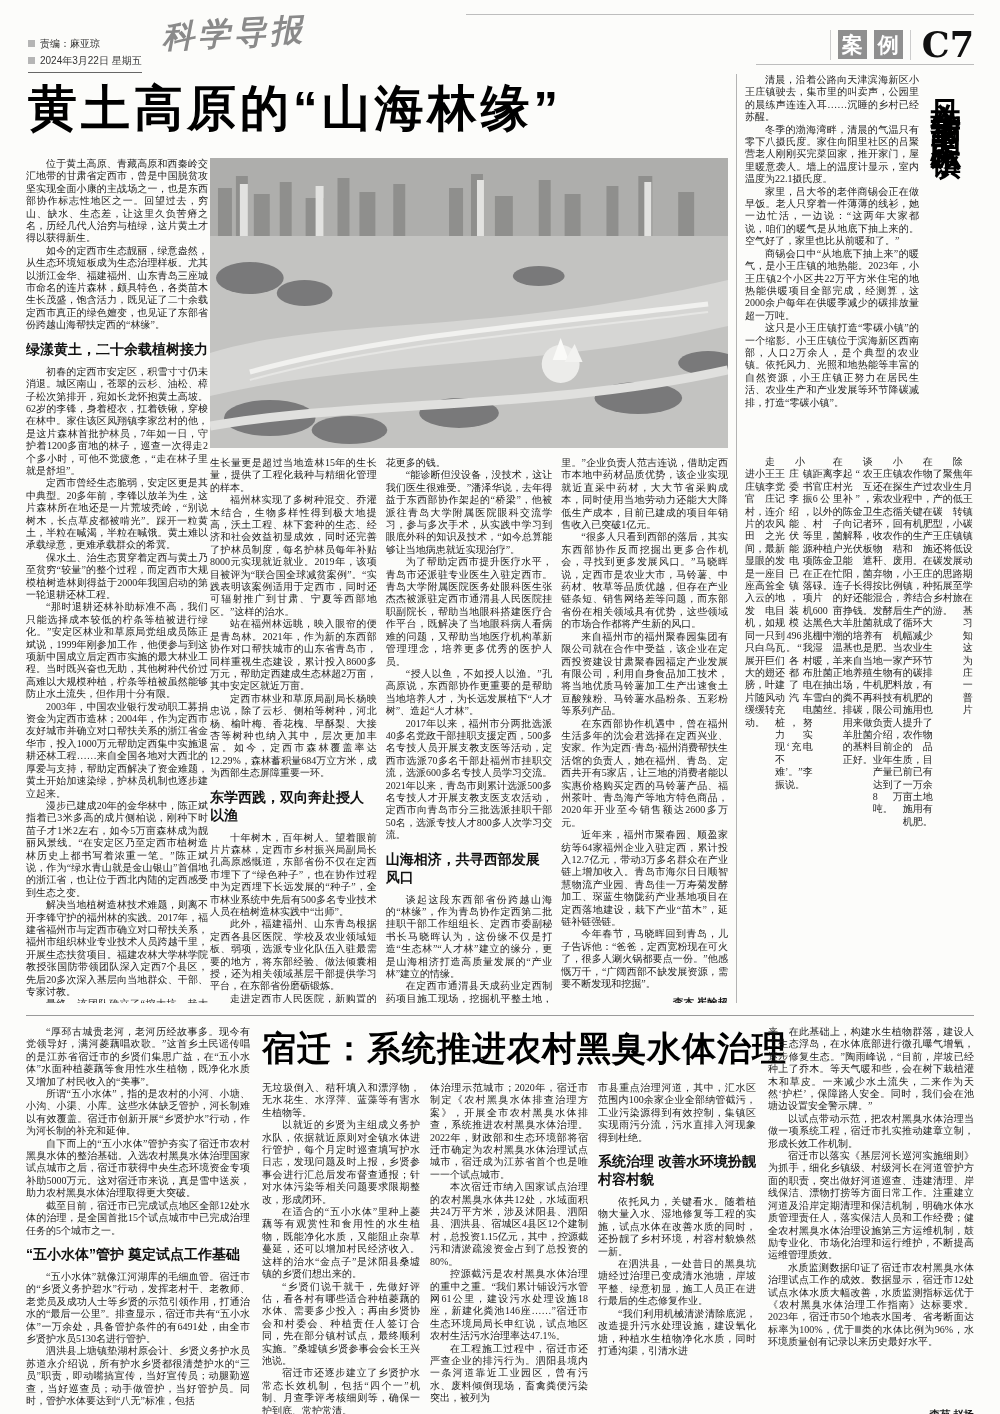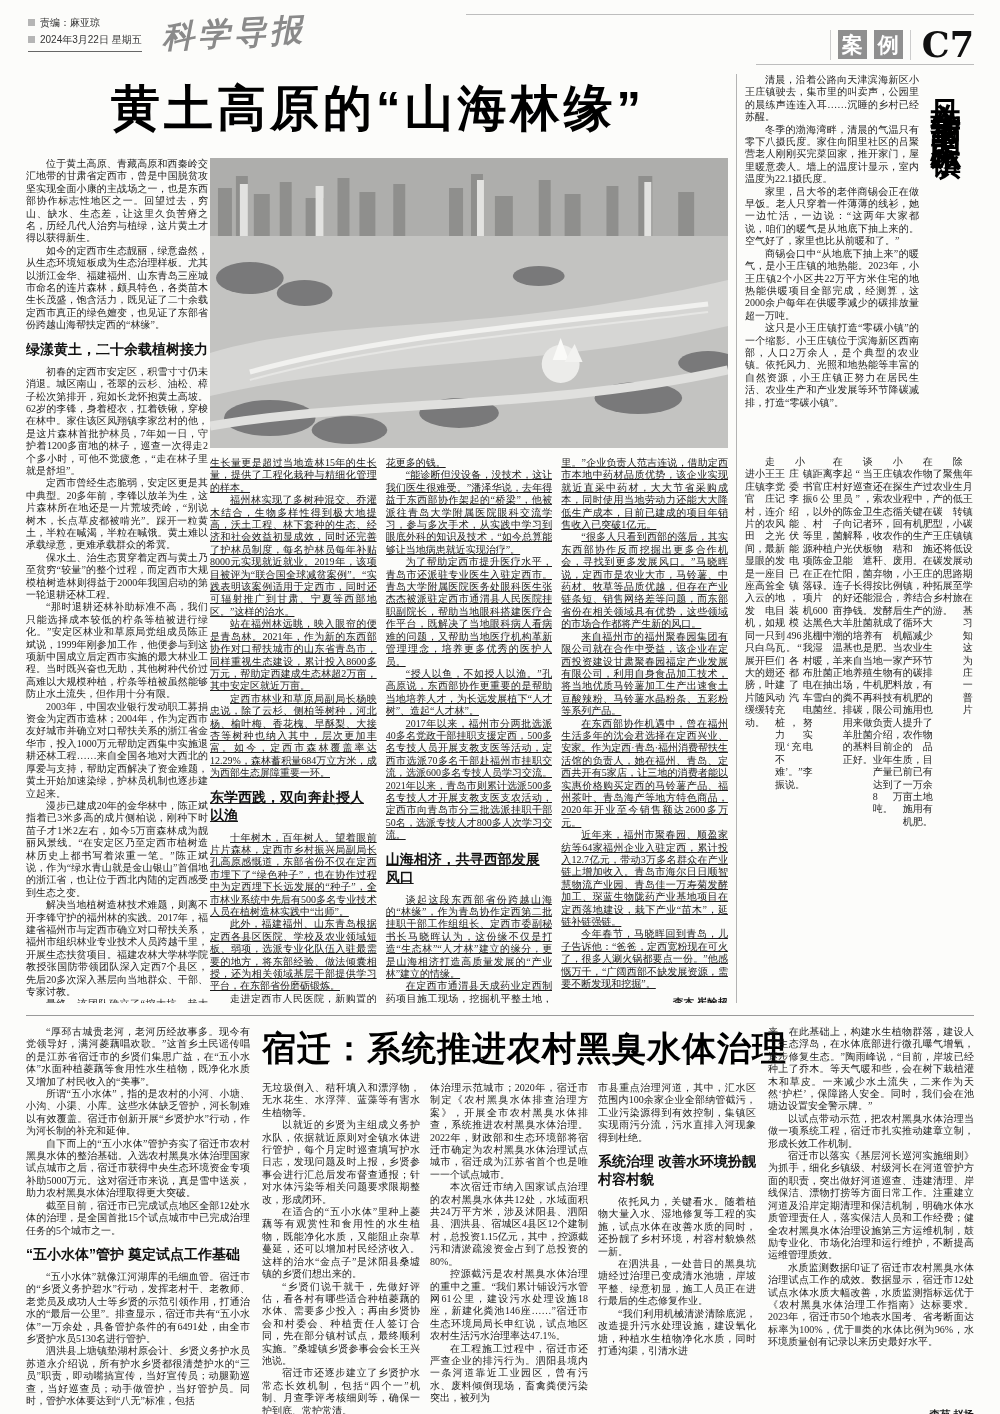--- a/index.html
+++ b/index.html
@@ -1,40 +1,40 @@
 <!DOCTYPE html>
 <html><head>
 <meta charset="utf-8">
 <style>
   html,body { margin:0; padding:0; background:#e8e8e4; }
   .page { position:relative; width:1000px; height:1414px; margin:0 auto; background:#fcfcfa;
           box-sizing:border-box; padding:12px 26px 8px; overflow:hidden;
           font-family:"Liberation Serif", serif; color:#1c1c1c; }
   
   .hdr { position:relative; height:58px; }
-  .mast-left { position:absolute; left:2px; top:2px; font-size:10px; color:#333; line-height:1.7;
+  .mast-left { position:absolute; left:2px; top:23px; font-size:10px; color:#333; line-height:1.7;
                border-bottom:1px solid #666; padding-bottom:3px; font-family:"Liberation Sans",sans-serif; }
   .sq { display:inline-block; width:7px; height:7px; background:#b5b5b5; margin-right:5px; }
   .logo { position:absolute; left:136px; top:0px; font-family:"DejaVu Serif",serif; font-style:italic;
           font-weight:bold; font-size:32px; color:#8a8a8a; letter-spacing:4px; transform:rotate(-3deg); }
   .hdr-right { position:absolute; right:0; top:12px; display:flex; align-items:center; gap:7px; }
   .badge-char { width:29px; height:29px; background:#8f8f8f; color:#fff; font-family:"Liberation Sans",sans-serif;
                 font-weight:bold; font-size:21px; display:flex; align-items:center; justify-content:center; }
   .vsep { width:1px; height:30px; background:#ccc; }
   .pgnum { font-family:"DejaVu Serif",serif; font-weight:bold; font-size:35px; color:#111; margin-left:4px; }
   .hl-a { position:absolute; top:2px; left:440px; right:0; border-top:1px solid #bdbdbd; }
   .hl-b { position:absolute; top:52px; right:0; width:218px; border-top:1px solid #bdbdbd; }
   
   .content { display:flex; margin-top:4px; }
   .main-left { width:702px; }
   .main-head { font-family:"Liberation Sans",sans-serif; font-weight:900; font-size:49px; color:#000;
-               letter-spacing:4px; margin:2px 0 16px 2px; white-space:nowrap;text-align:center; }
+               letter-spacing:4px; margin:2px 0 16px 2px; white-space:nowrap; }
   .main-body { display:flex; gap:2px; height:845px; }
   .mcol1 { width:182px; overflow:hidden; display:flex; flex-direction:column; }
-  .mwrap { flex:1; display:flex; flex-direction:column;text-decoration:underline; }
+  .mwrap { flex:1; display:flex; flex-direction:column; }
   .photo { height:290px; margin-bottom:9px; background:#bdbdbd; overflow:hidden; }
   .photo svg { display:block; width:100%; height:100%; }
   .mcols { display:flex; gap:9px; height:546px; }
   .mcol { flex:1; overflow:hidden; display:flex; flex-direction:column; }
   .vdiv { width:1px; background:#b3b3b3; margin:0 8px; }
   
   .right-art { width:228px; display:flex; flex-direction:column; }
   .ra-top { display:flex; height:378px; overflow:hidden; }
   .ra-text { flex:1; overflow:hidden; }
   .ra-headline { width:54px; display:flex; justify-content:center; }
@@ -192,21 +192,21 @@
             <div class="blk-p">这只是小王庄镇打造“零碳小镇”的一个缩影。小王庄镇位于滨海新区西南部，人口2万余人，是个典型的农业镇。依托风力、光照和地热能等丰富的自然资源，小王庄镇正努力在居民生活、农业生产和产业发展等环节降碳减排，打造“零碳小镇”。</div>
           </div>
         <div class="ra-headline">
           <span>风车转动下的『零碳小镇』</span>
         </div>
       </div>
       <div class="ra-bottom">
           <div class="blk-p">走进小王庄镇李官庄村，连片的农田之间，最显眼的是一座座高耸入云的发电机，如同一只只白鸟展开巨大的翅膀，叶片随风缓缓转动。</div>
           <div class="blk-p">小王庄镇党委书记李振介绍，风能、光伏等新能源发电项目已在全镇落地，项目装机规模达到496兆瓦。“我们各村还都布建了电动汽车充电桩，努力实现‘充电不难’。”李振说。</div>
           <div class="blk-p">在距离李官庄村6公里以外的村子里，菌种植户陈金卫正在忙碌。连片的600亩黑色大棚中潮湿温暖，羊肚菌正在抽出雪白的菌丝。</div>
-          <div class="blk-p">谈起“当好巡查员”，陈金卫向记者解释，光伏板能遮阳，菌子长得好还能挣钱。羊肚菌的培养基也是来自当地养殖场，牛粪不再排碳，用来做羊肚菌的基料正好。</div>
+          <div class="blk-p">谈起“农光互补”，陈金卫向记者解释，光伏板能遮阳，菌子长得好还能挣钱。羊肚菌的培养基也是来自当地养殖场，牛粪不再排碳，用来做羊肚菌的基料正好。</div>
           <div class="blk-p">小王庄镇还在探索农业生态循环，回收农作物秸秆、废弃物，按比例混合，发酵后就成了有机肥。当地一家生物有机肥料科技有限公司负责人介绍，目前企业年生产量已达到了8万吨。</div>
           <div class="blk-p">在农作物生产过程中，关键在有机肥的生产和施用。在小王庄镇，种养结合生产的循环大幅减少农业生产环节的碳排放，有机肥的施用也提升了农作物的品质，目前已有一万余亩土地施用有机肥。</div>
           <div class="blk-p">除了聚焦农业生产的低碳转型，小王庄镇还将低碳发展的思路拓展至乡村旅游。</div>
           <div class="blk-p">去年3月，小王庄镇“零碳小镇”建设启动。假期间，学生们在科普基地学习零碳知识，这里成为小王庄镇的一张科普名片。</div>
           <div class="blk-p">春有“桃之夭夭”巡游赏花，秋有“风吹麦浪”等丰收采摘节……2023年，小王庄镇共接待游客15万人次，旅游收入超700万元。</div>
           <div class="blk-p">“下一步，小王庄镇将继续围绕本地旅游资源，打造高标准、乡土化、有品质的旅游服务体系。”李振表示，进一步推进全域旅游发展，带动更多村民走上致富路。</div>
           <div class="blk-by">梁姊  宋瑞</div>
         </div>
     </div>
   </div>

